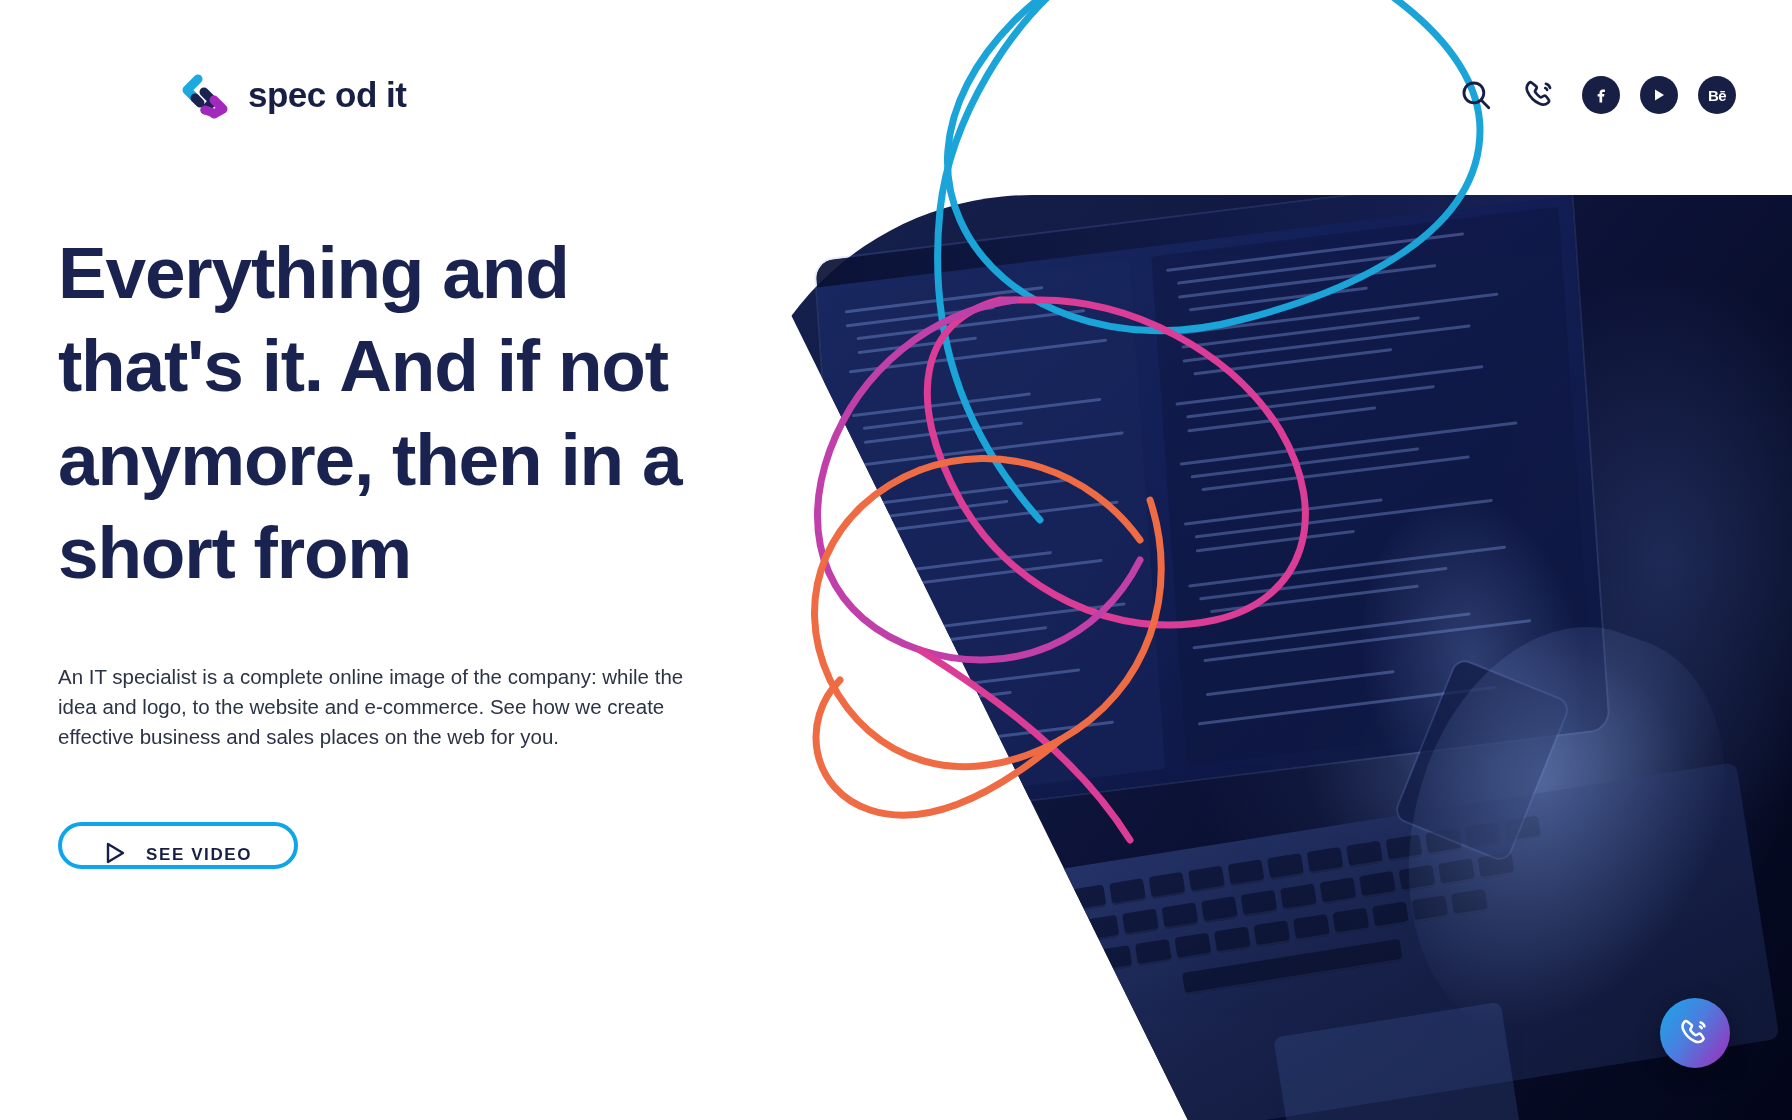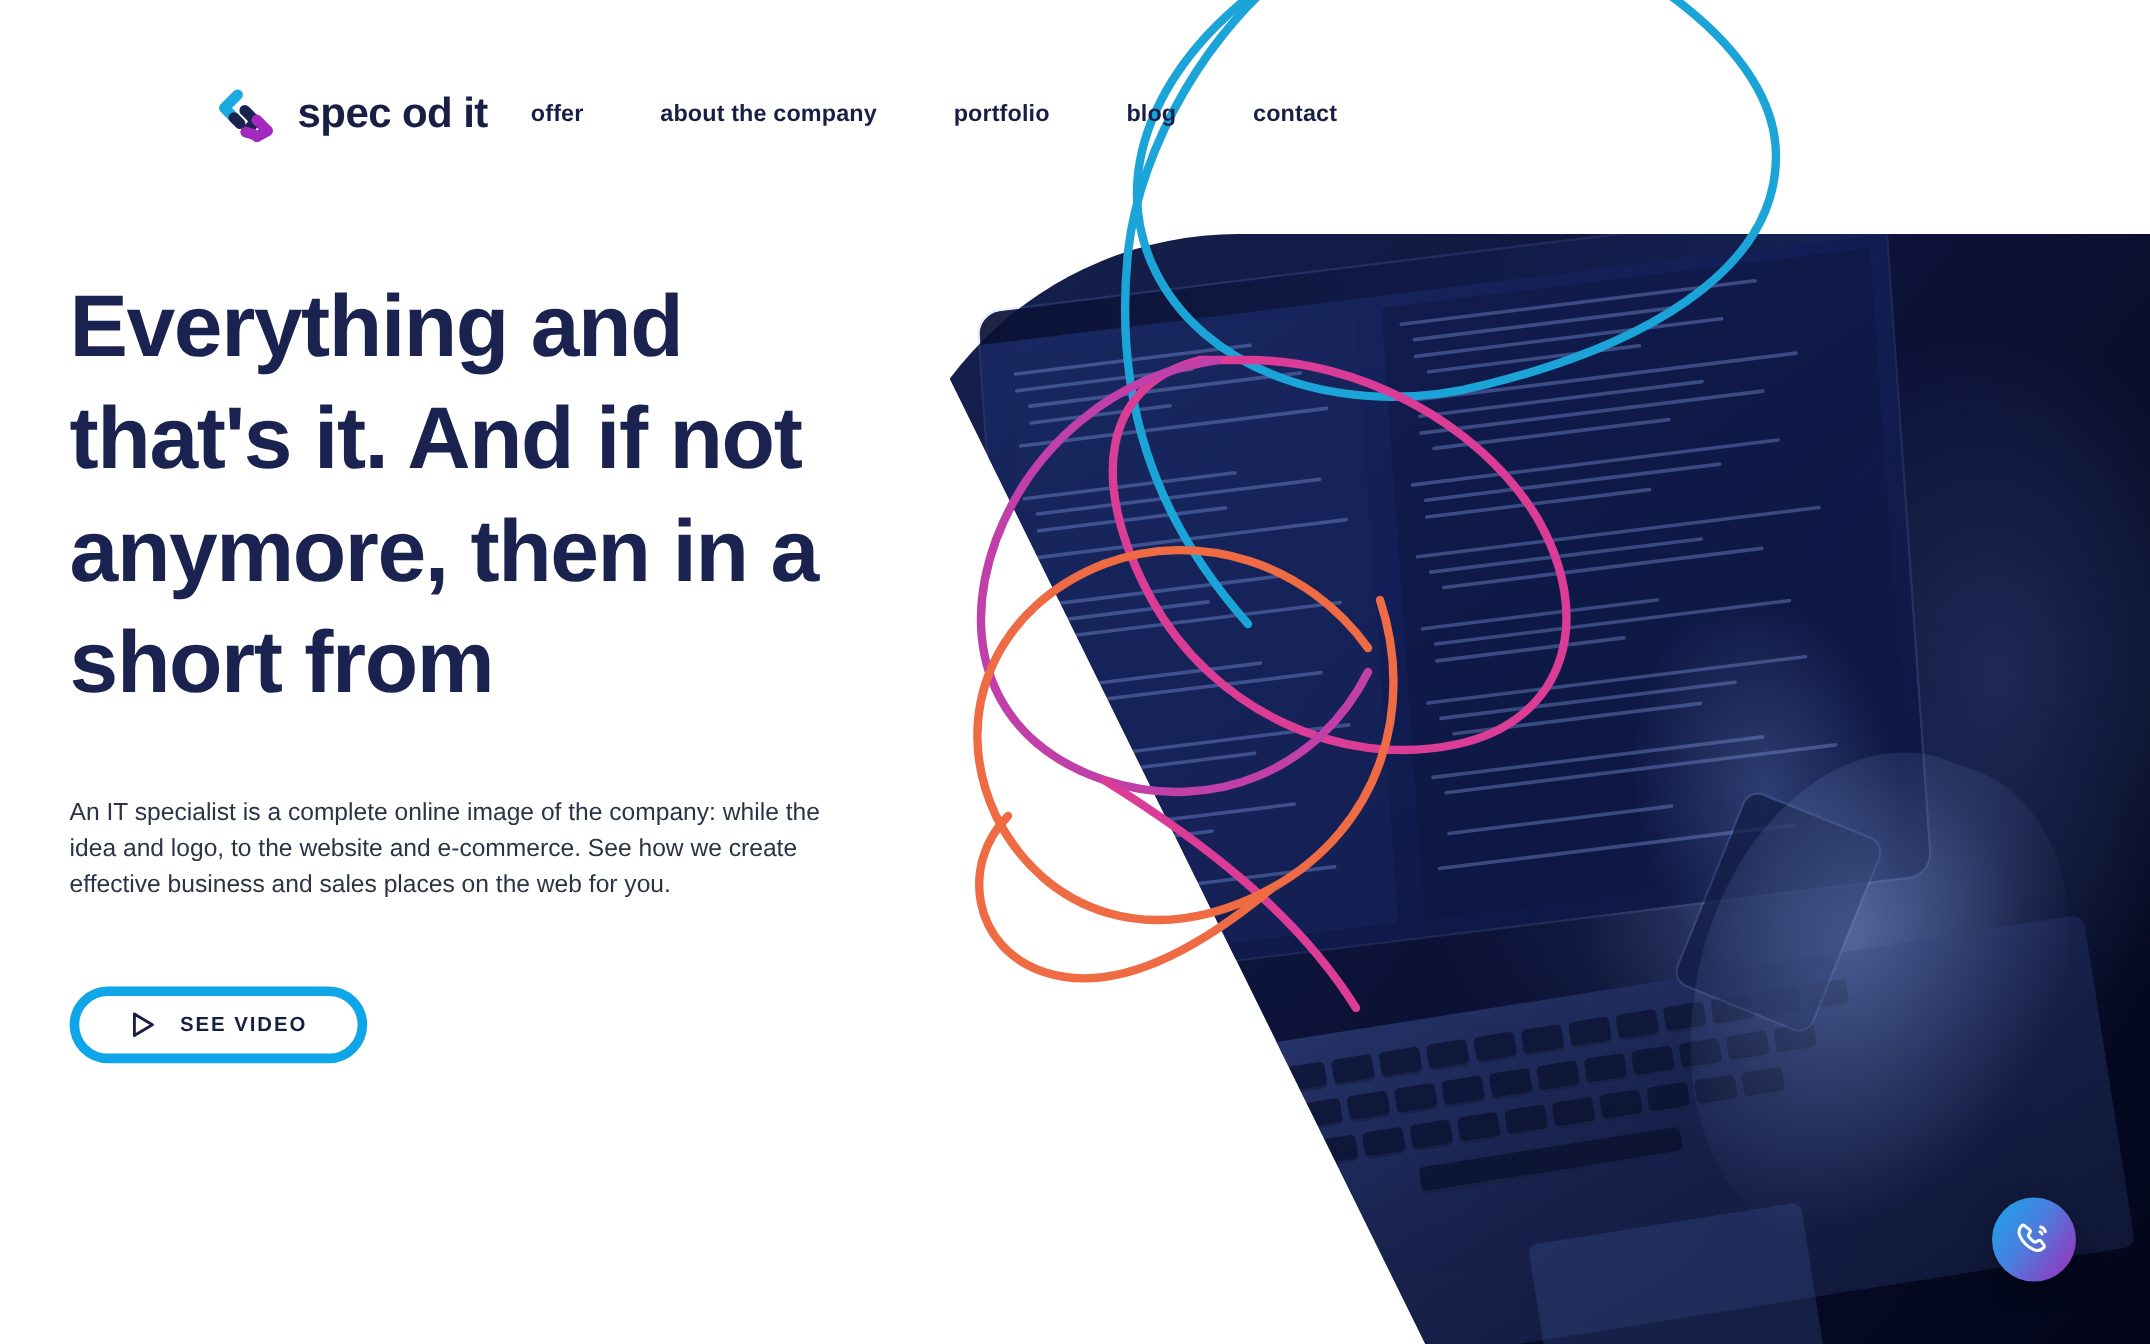--- a/index.html
+++ b/index.html
@@ -112,23 +112,23 @@
   }
   .cta-row { margin-top:70px; display:flex; align-items:center; gap:22px; }
   .btn-primary {
     height:67px; padding:0 52px; border:none; border-radius:34px;
     background:linear-gradient(90deg, #13b0e8 0%, #2a9de4 22%, #6f59d0 62%, #a127bd 100%);
     color:#fff; font-size:17px; font-weight:700; letter-spacing:1.6px;
     cursor:pointer; display:flex; align-items:center; justify-content:center;
     font-family:"Liberation Sans", sans-serif;
   }
   .btn-secondary {
-    height:64px; padding:0 42px; border:8px solid #0ea5e9; border-radius:34px;
+    height:47px; padding:0 42px; border:4px solid #0ea5e9; border-radius:34px;
     background:#fff; color:#171f45; font-size:17px; font-weight:700; letter-spacing:1.6px;
-    cursor:pointer; display:flex; align-items:center; gap:20px;
+    cursor:pointer; display:flex; align-items:flex-end; gap:20px;
     font-family:"Liberation Sans", sans-serif;
   }
 
   
   .fab {
     position:absolute; right:62px; bottom:52px; width:70px; height:70px;
     border-radius:50%;
     background:linear-gradient(125deg,#17a8e8 0%, #4a7ede 45%, #a32ab9 100%);
     display:flex; align-items:center; justify-content:center;
     cursor:pointer; z-index:40;
@@ -265,30 +265,56 @@
             <path d="M17,27 L22,32" stroke="#1A2350"></path>
             <path d="M26,21 L35,30 L27,39" stroke="#1A2350"></path>
             <path d="M27,39 L33,41" stroke="#A328BE"></path>
             <path d="M36,29 L45,38 L36,43" stroke="#A328BE"></path>
           </g>
         </svg>
       </span>
       <span class="brand-name">spec od it</span>
     </div>
 
-    <nav class="nav">
-      <span class="nav-item">offer</span>
-      <span class="nav-item">about the company</span>
-      <span class="nav-item">portfolio</span>
-      <span class="nav-item">blog</span>
-      <span class="nav-item">contact</span>
-    </nav>
 
     <div class="header-spacer"></div>
 
+    <div class="actions">
+      <span class="icon-btn">
+        <svg width="34" height="34" viewBox="0 0 24 24" fill="none" stroke="#171f45" stroke-width="2" stroke-linecap="round">
+          <circle cx="10.5" cy="10.5" r="7"></circle>
+          <line x1="15.6" y1="15.6" x2="21" y2="21"></line>
+        </svg>
+      </span>
+      <span class="icon-btn">
+        <svg width="34" height="34" viewBox="0 0 24 24" fill="none" stroke="#171f45" stroke-width="1.9" stroke-linecap="round" stroke-linejoin="round">
+          <path d="M6.2 3.4 a1.6 1.6 0 0 0-2.2.3 C2.6 5.3 2.2 7.4 3.2 9.6
+                   c1.6 3.6 5 7 8.6 8.6 2.2 1 4.3.6 5.9-.8
+                   a1.6 1.6 0 0 0 .3-2.2l-1.6-2.2a1.3 1.3 0 0 0-1.7-.4l-1.6.9
+                   a1 1 0 0 1-1.1-.1 15 15 0 0 1-3.3-3.3 1 1 0 0 1-.1-1.1l.9-1.6
+                   a1.3 1.3 0 0 0-.4-1.7z"></path>
+          <path d="M16.2 4.1a4.3 4.3 0 0 1 2.9 2.9"></path>
+          <path d="M15.7 7.1a2 2 0 0 1 1.3 1.3"></path>
+        </svg>
+      </span>
+
+      <span class="soc">
+        <svg width="20" height="20" viewBox="0 0 24 24" fill="#fff">
+          <path d="M14.6 8.3h2.1V5.3h-2.6c-2.4 0-3.9 1.5-3.9 3.9v1.6H8v3h2.2V21h3.2v-7.2h2.3l.4-3h-2.7V9.6c0-.8.3-1.3 1.2-1.3z"></path>
+        </svg>
+      </span>
+      <span class="soc">
+        <svg width="16" height="16" viewBox="0 0 16 16" fill="#fff">
+          <path d="M4 2.4 L13 8 L4 13.6 Z"></path>
+        </svg>
+      </span>
+      <span class="soc">
+        <span class="soc-be">Bē</span>
+      </span>
+    </div>
   </div>
 
   <div class="content">
     <h1 class="headline">Everything and that's it. And if not anymore, then in a short from</h1>
     <p class="lede">An IT specialist is a complete online image of the company: while the idea and logo, to the website and e-commerce. See how we create effective business and sales places on the web for you.</p>
 
     <div class="cta-row">
       <button class="btn-secondary">
         <span style="display:flex;">
           <svg width="22" height="24" viewBox="0 0 22 24" fill="none" stroke="#171f45" stroke-width="2.4" stroke-linejoin="round">

